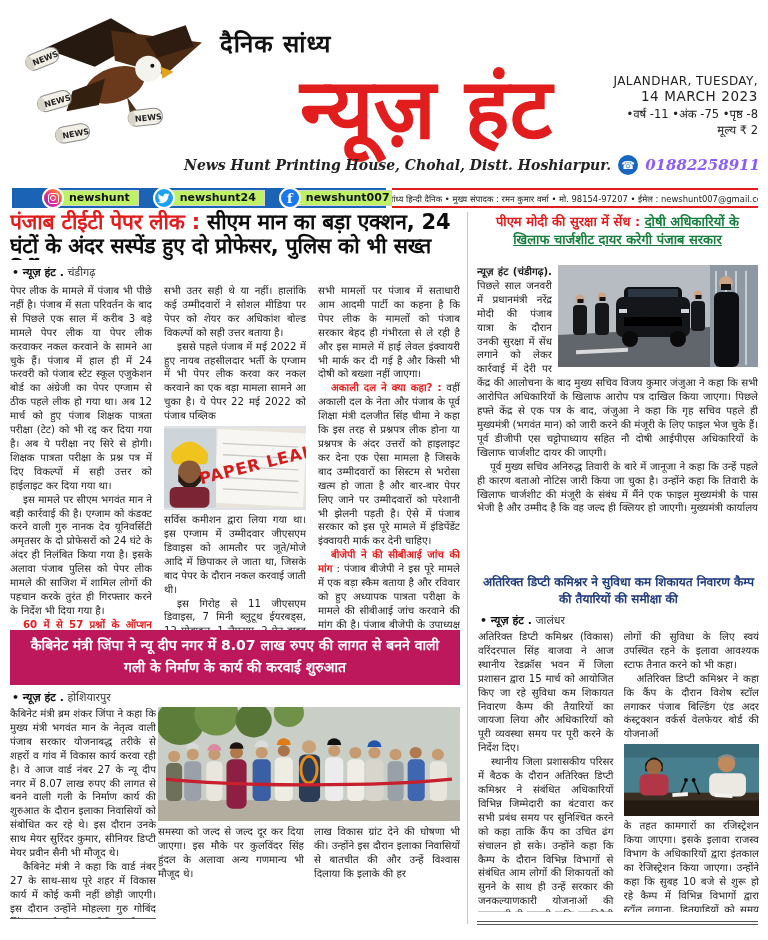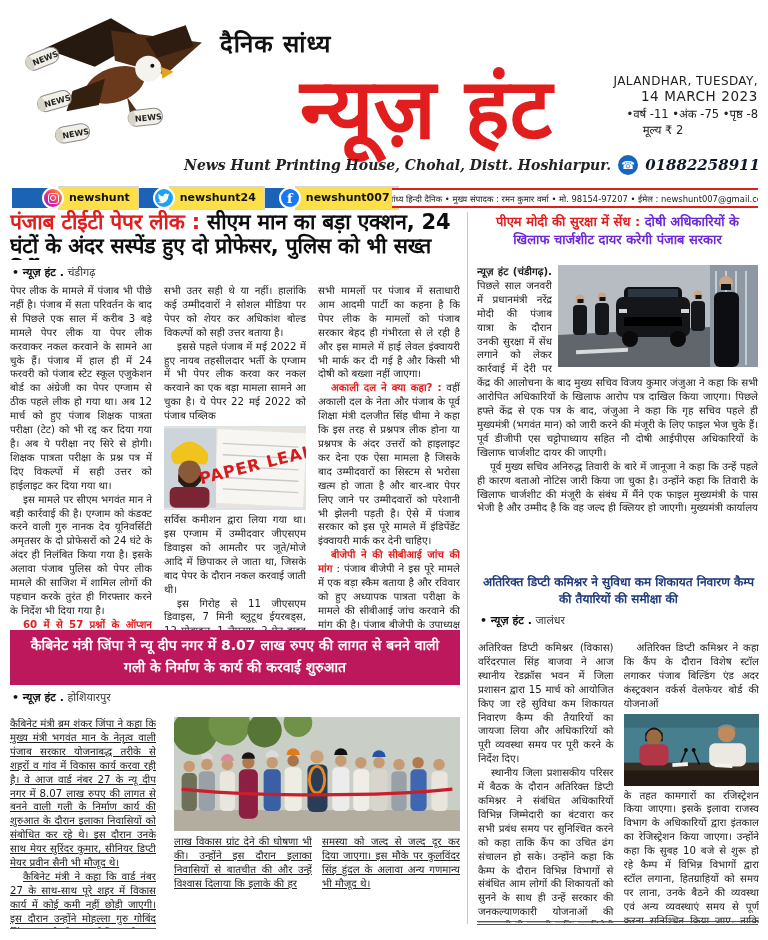--- a/index.html
+++ b/index.html
@@ -13,40 +13,40 @@
 
   
   .eagle-box { left:14px; top:12px; width:202px; height:162px; }
   .tagline { left:220px; top:26px; font-size:24px; font-weight:bold; color:#111; letter-spacing:1px; }
   .title { left:196px; top:59px; width:460px; text-align:center;
            font-size:84px; line-height:100px; font-weight:bold; color:#e21d1d; }
   .mast-info { right:10px; top:74px; width:190px; text-align:right; font-weight:normal; color:#222; }
   .mast-info .l1 { font-size:12px; letter-spacing:.4px; }
   .mast-info .l2 { font-size:13.5px; letter-spacing:.6px; }
   .mast-info .l3 { font-size:11.5px; margin-top:2px; }
-  .mast-info .l4 { font-size:11.5px; margin-top:1px;text-align:center; }
+  .mast-info .l4 { font-size:11.5px; margin-top:1px; }
   .address-row { right:8px; top:155px; display:flex; align-items:center; gap:7px; }
   .address { font-family:"DejaVu Serif", serif; font-style:italic; font-weight:bold; font-size:14px; color:#222; }
   .phone-badge { width:20px; height:20px; border-radius:50%; background:#1766c0; color:#fff;
                  display:flex; align-items:center; justify-content:center; font-size:11px; }
-  .phone-num { font-family:"DejaVu Serif", serif; font-style:italic; font-weight:bold; font-size:15px; color:#0f172a; }
+  .phone-num { font-family:"DejaVu Serif", serif; font-style:italic; font-weight:bold; font-size:15px; color:#8b5cf6; }
 
   
   .soc-strip { left:12px; top:188px; width:374px; height:20px; background:#1a63b5;
                display:flex; align-items:center; gap:14px; padding-left:30px; }
   .soc-item { display:flex; align-items:center; }
   .soc { width:22px; height:22px; border-radius:50%; display:flex; align-items:center; justify-content:center;
          flex:0 0 auto; border:2px solid #fff; z-index:2; }
   .ig { background:linear-gradient(45deg,#7a2bb5,#d6249f,#fd5949,#fdbb45); }
   .ig-cam { width:11px; height:11px; border:1.5px solid #fff; border-radius:3px; position:relative; }
   .ig-cam::after { content:""; position:absolute; width:4px; height:4px; border:1.3px solid #fff; border-radius:50%; left:1.5px; top:1.5px; }
   .tw { background:#1da1f2; }
   .fb { background:#1877f2; color:#fff; font-family:"DejaVu Serif", serif; font-weight:bold; font-size:13px; }
-  .handle { background:#fde047; border:1px solid #d5d5d5; font-size:11px; font-weight:bold; color:#111;
-            padding:0 8px 1px 10px; margin-left:-6px; line-height:14px; height:24px; display:flex; align-items:center; }
+  .handle { background:#bef264; border:1px solid #d5d5d5; font-size:11px; font-weight:bold; color:#111;
+            padding:0 8px 1px 10px; margin-left:-6px; line-height:14px; height:16px; display:flex; align-items:center; }
   .info-strip { left:392px; top:188px; width:366px; height:20px; background:#fff;
                 border-top:2px solid #e21d1d; border-bottom:2px solid #e21d1d;
                 display:flex; align-items:center; justify-content:center;
                 font-size:8.4px; color:#222; font-weight:500; white-space:nowrap; overflow:hidden; }
 
   
   .bodytxt { font-size:10.2px; line-height:13.9px; text-align:justify; color:#1d1d1d; }
   .bodytxt p { margin:0; }
   .bodytxt p.ind { text-indent:13px; }
   .red { color:#e21d1d; font-weight:bold; }
@@ -60,38 +60,38 @@
   .a1 { left:10px; top:210px; width:450px; }
   .a1 h1 { font-size:21px; line-height:24px; font-weight:bold; letter-spacing:-0.2px;
            height:50px; overflow:hidden; }
   .a1 h1 .h1black { color:#0d0d0d; }
   .a1 .cols { margin-top:5px; height:346px; }
   .photo-frame { width:100%; margin:3px 0; overflow:hidden; background:#dfe3e8; }
 
   
   .a2 { left:477px; top:213px; width:281px; }
   .a2 h2 { text-align:center; font-size:13px; line-height:17.5px; font-weight:bold; height:37px; overflow:hidden; }
-  .a2 h2 .blue { color:#6d28d9; }
+  .a2 h2 .blue { color:#15803d;text-decoration:underline; }
   .standfirst { margin-top:4px; font-size:11.6px; line-height:16px; font-weight:bold; color:#1c3f96; text-align:justify; }
   .a2 .body { margin-top:15px; height:250px; overflow:hidden; }
   .a2 .floatpic { float:right; width:200px; height:102px; margin:0 0 4px 6px; background:#9aa2aa; overflow:hidden; }
   .a2 .lead { font-weight:bold; }
 
   
   .a3 { left:478px; top:574px; width:281px; }
   .a3 h3 { text-align:center; font-size:12px; line-height:16.5px; font-weight:bold; color:#1f3b7c; height:34px; overflow:hidden; }
-  .a3 .cols { margin-top:14px; height:282px; }
+  .a3 .cols { margin-top:3px; height:282px; }
   .a3 .photo-frame { height:72px; background:#477f8e; }
   .endrule { left:477px; top:921px; width:281px; height:4px; border-top:1px solid #555; border-bottom:1px solid #555; }
 
   
   .a4 { left:10px; top:630px; width:450px; }
   .tealbar { background:#be185d; color:#fff; text-align:center; font-weight:bold;
              font-size:14px; line-height:21.5px; padding:5px 12px; height:55px; overflow:hidden; }
-  .a4 .bodyrow { display:flex; gap:18px; margin-top:13px; height:212px;text-decoration:underline; }
+  .a4 .bodyrow { display:flex; gap:2px; margin-top:3px; height:212px; }
   .a4 .c1 { flex:0 0 146px; overflow:hidden; border-bottom:1px solid #555; }
   .a4 .rightzone { flex:1; }
   .a4 .bigpic { width:100%; height:114px; background:#c9cfc6; overflow:hidden; }
   .a4 .subcols { display:flex; gap:10px; margin-top:4px; height:60px; overflow:hidden; }
 </style>
 </head>
 <body>
 
 <div class="page">
 
@@ -274,20 +274,21 @@
 
   <div class="abs a3">
     <h3>अतिरिक्त डिप्टी कमिश्नर ने सुविधा कम शिकायत निवारण कैम्प की तैयारियों की समीक्षा की</h3>
     <div class="byline"><b>• न्यूज़ हंट .</b> <span>जालंधर</span></div>
     <div class="cols bodytxt" style="gap:10px;">
       <div class="col">
         <p>अतिरिक्त डिप्टी कमिश्नर (विकास) वरिंदरपाल सिंह बाजवा ने आज स्थानीय रेडक्रॉस भवन में जिला प्रशासन द्वारा 15 मार्च को आयोजित किए जा रहे सुविधा कम शिकायत निवारण कैम्प की तैयारियों का जायजा लिया और अधिकारियों को पूरी व्यवस्था समय पर पूरी करने के निर्देश दिए।</p>
         <p class="ind">स्थानीय जिला प्रशासकीय परिसर में बैठक के दौरान अतिरिक्त डिप्टी कमिश्नर ने संबंधित अधिकारियों विभिन्न जिम्मेदारी का बंटवारा कर सभी प्रबंध समय पर सुनिश्चित करने को कहा ताकि कैंप का उचित ढंग संचालन हो सके। उन्होंने कहा कि कैम्प के दौरान विभिन्न विभागों से संबंधित आम लोगों की शिकायतों को सुनने के साथ ही उन्हें सरकार की जनकल्याणकारी योजनाओं की जानकारी दी जाएगी ताकि जनहितैषी योजनाओं का लाभ जमीनी स्तर तक पहुंच सके। इसके इलावा जन कल्याणकारी योजनाओं का लाभ देने के लिए जहां योग्य लाभपात्रियों के फार्म भरे जाएंगे, वहीं नए लाभपात्रियों को स्वीकृति पत्र भी जारी किए जाएंगे। उन्होंने अधिकारियों को कैम्प के दौरान</p>
       </div>
       <div class="col">
+        <p>लोगों की सुविधा के लिए स्वयं उपस्थित रहने के इलावा आवश्यक स्टाफ तैनात करने को भी कहा।</p>
         <p class="ind">अतिरिक्त डिप्टी कमिश्नर ने कहा कि कैंप के दौरान विशेष स्टॉल लगाकर पंजाब बिल्डिंग एंड अदर कंस्ट्रक्शन वर्कर्स वेलफेयर बोर्ड की योजनाओं</p>
         <div class="photo-frame" style="height:72px;">
           <svg viewBox="0 0 140 74" width="100%" height="72" preserveAspectRatio="none">
             <rect width="140" height="74" fill="#477f8e"></rect>
             <rect width="140" height="14" fill="#3a6c7a"></rect>
             <rect x="0" y="50" width="140" height="24" fill="#3a2d22"></rect>
             <rect x="0" y="58" width="140" height="16" fill="#241a12"></rect>
             <g>
                 <path d="M22 20 Q31 8 40 20 L40 28 L22 28 Z" fill="#1c1410"></path>
                 <circle cx="31" cy="24" r="8" fill="#9c6a42"></circle>
@@ -391,23 +392,23 @@
               <g>
                   <circle cx="278" cy="50" r="6" fill="#c79b72"></circle>
                   <rect x="270" y="57" width="17" height="42" rx="5" fill="#e8e5dd"></rect>
                 </g>
             </g>
             <path d="M8 76 C 80 84, 220 84, 292 76" stroke="#c81f2e" stroke-width="3.5" fill="none"></path>
           </svg>
         </div>
         <div class="subcols">
           <div class="col">
+              <p>समस्या को जल्द से जल्द दूर कर दिया जाएगा। इस मौके पर कुलविंदर सिंह हुंदल के अलावा अन्य गणमान्य भी मौजूद थे।</p>
+            </div>
+          <div class="col">
               <p>लाख विकास ग्रांट देने की घोषणा भी की। उन्होंने इस दौरान इलाका निवासियों से बातचीत की और उन्हें विश्वास दिलाया कि इलाके की हर</p>
             </div>
-          <div class="col">
-              <p>समस्या को जल्द से जल्द दूर कर दिया जाएगा। इस मौके पर कुलविंदर सिंह हुंदल के अलावा अन्य गणमान्य भी मौजूद थे।</p>
-            </div>
         </div>
       </div>
     </div>
   </div>
 
 </div>
 
 </body></html>

